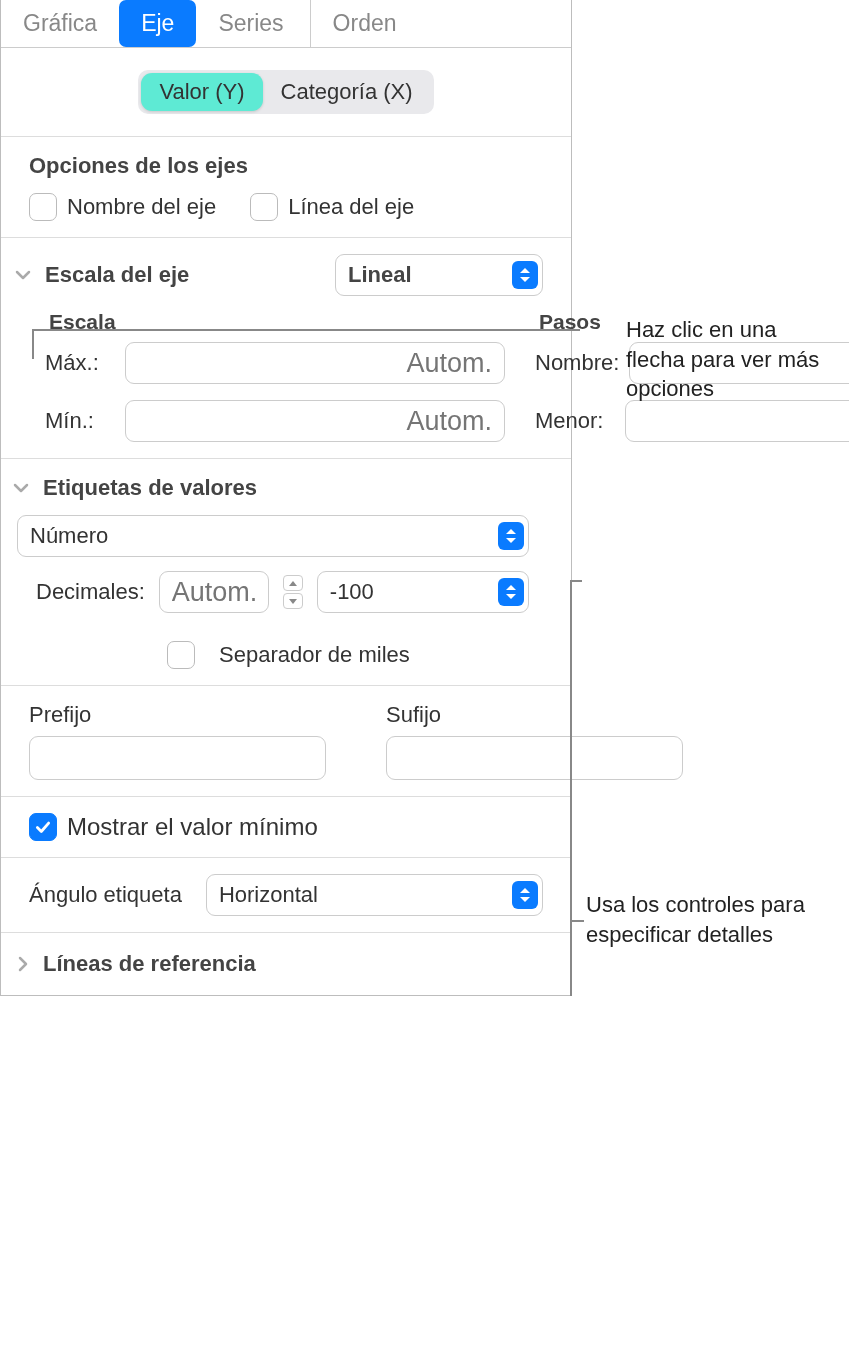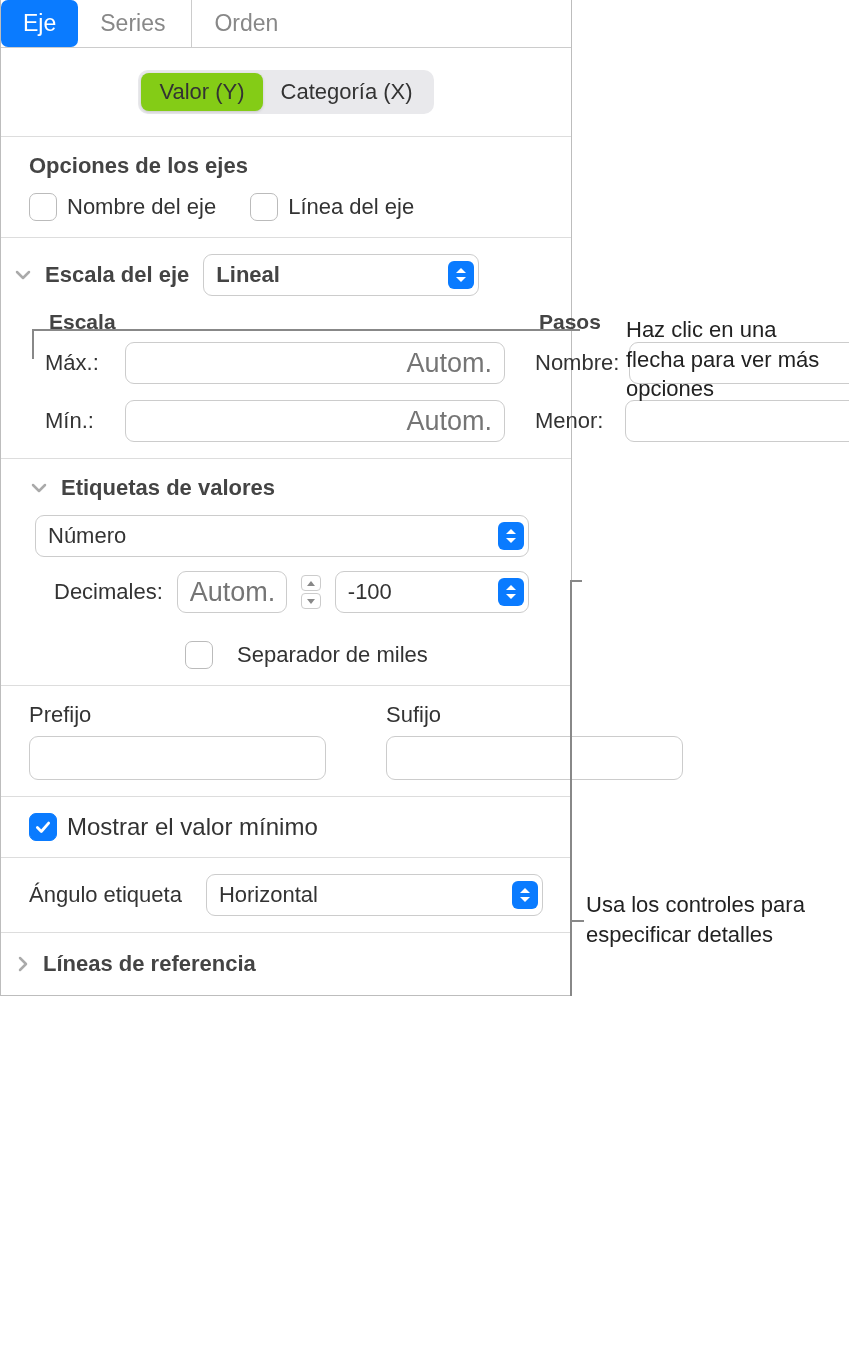--- a/index.html
+++ b/index.html
@@ -53,22 +53,23 @@
     padding: 3px;
   }
   .seg-item {
     padding: 6px 18px;
     font-size: 22px;
     color: #333;
     border-radius: 8px;
     cursor: pointer;
   }
   .seg-item.active {
-    background: #84cc16;
+    background: #5eead4;
     box-shadow: 0 1px 3px rgba(0,0,0,0.15);
+    border-radius: 11px;
   }
 
   .section {
     border-top: 1px solid #ddd;
     padding: 16px 28px;
   }
   .section.first { border-top: 1px solid #ddd; }
   .section-title {
     font-size: 22px;
     font-weight: 600;
@@ -102,21 +103,21 @@
 
   
   .disclosure-row {
     display: flex;
     align-items: center;
     gap: 14px;
     font-size: 22px;
     font-weight: 600;
     color: #444;
   }
-  .disclosure-row.inline { }
+  .disclosure-row.inline { justify-content: space-between; }
   .chevron {
     width: 16px; height: 16px;
     flex-shrink: 0;
     color: #aaa;
   }
 
   .popup {
     display: flex;
     align-items: center;
     justify-content: space-between;
@@ -297,20 +298,21 @@
     height: 2px;
     background: #888;
   }
 </style>
 </head>
 <body>
 
 <div class="panel">
 
   <div class="top-tabs">
+    <div class="top-tab">Gráfica</div>
     <div class="top-tab active">Eje</div>
     <div class="top-tab">Series</div>
     <div class="top-tab sepline">Orden</div>
   </div>
 
   <div class="sub-tabs">
     <div class="segmented">
       <div class="seg-item active">Valor (Y)</div>
       <div class="seg-item">Categoría (X)</div>
     </div>
@@ -331,21 +333,21 @@
   </div>
 
   <div class="section" style="padding-left:14px;">
     <div class="disclosure-row inline">
       <div style="display:flex;align-items:center;gap:14px;">
         <svg class="chevron" viewBox="0 0 16 16">
             <path d="M2 5 L8 11 L14 5" fill="none" stroke="currentColor" stroke-width="2.5" stroke-linecap="round" stroke-linejoin="round"></path>
           </svg>
         <span>Escala del eje</span>
       </div>
-      <div class="popup" style="width:276px;">
+      <div class="popup" style="width:208px;">
         <span>Lineal</span>
         <div class="popup-arrows">
           <div class="tri up"></div>
             <div class="tri dn"></div>
         </div>
       </div>
     </div>
 
     <div class="scale-grid" style="padding-left:30px;">
       <div class="scale-cols">
@@ -370,21 +372,21 @@
           <div class="numrow">
             <span class="numlabel" style="min-width:80px;">Menor:</span>
             <input class="num-input" style="color: rgb(187, 187, 187);" value="1">
 
           </div>
         </div>
       </div>
     </div>
   </div>
 
-  <div class="section" style="padding-left:30px;">
+  <div class="section" style="padding-left:12px;">
     <div class="disclosure-row">
       <svg class="chevron" viewBox="0 0 16 16">
           <path d="M2 5 L8 11 L14 5" fill="none" stroke="currentColor" stroke-width="2.5" stroke-linecap="round" stroke-linejoin="round"></path>
         </svg>
       <span>Etiquetas de valores</span>
     </div>
     <div style="padding-left:4px;padding-right:14px;">
       <div class="popup" style="margin-top:14px;">
         <span>Número</span>
         <div class="popup-arrows">

